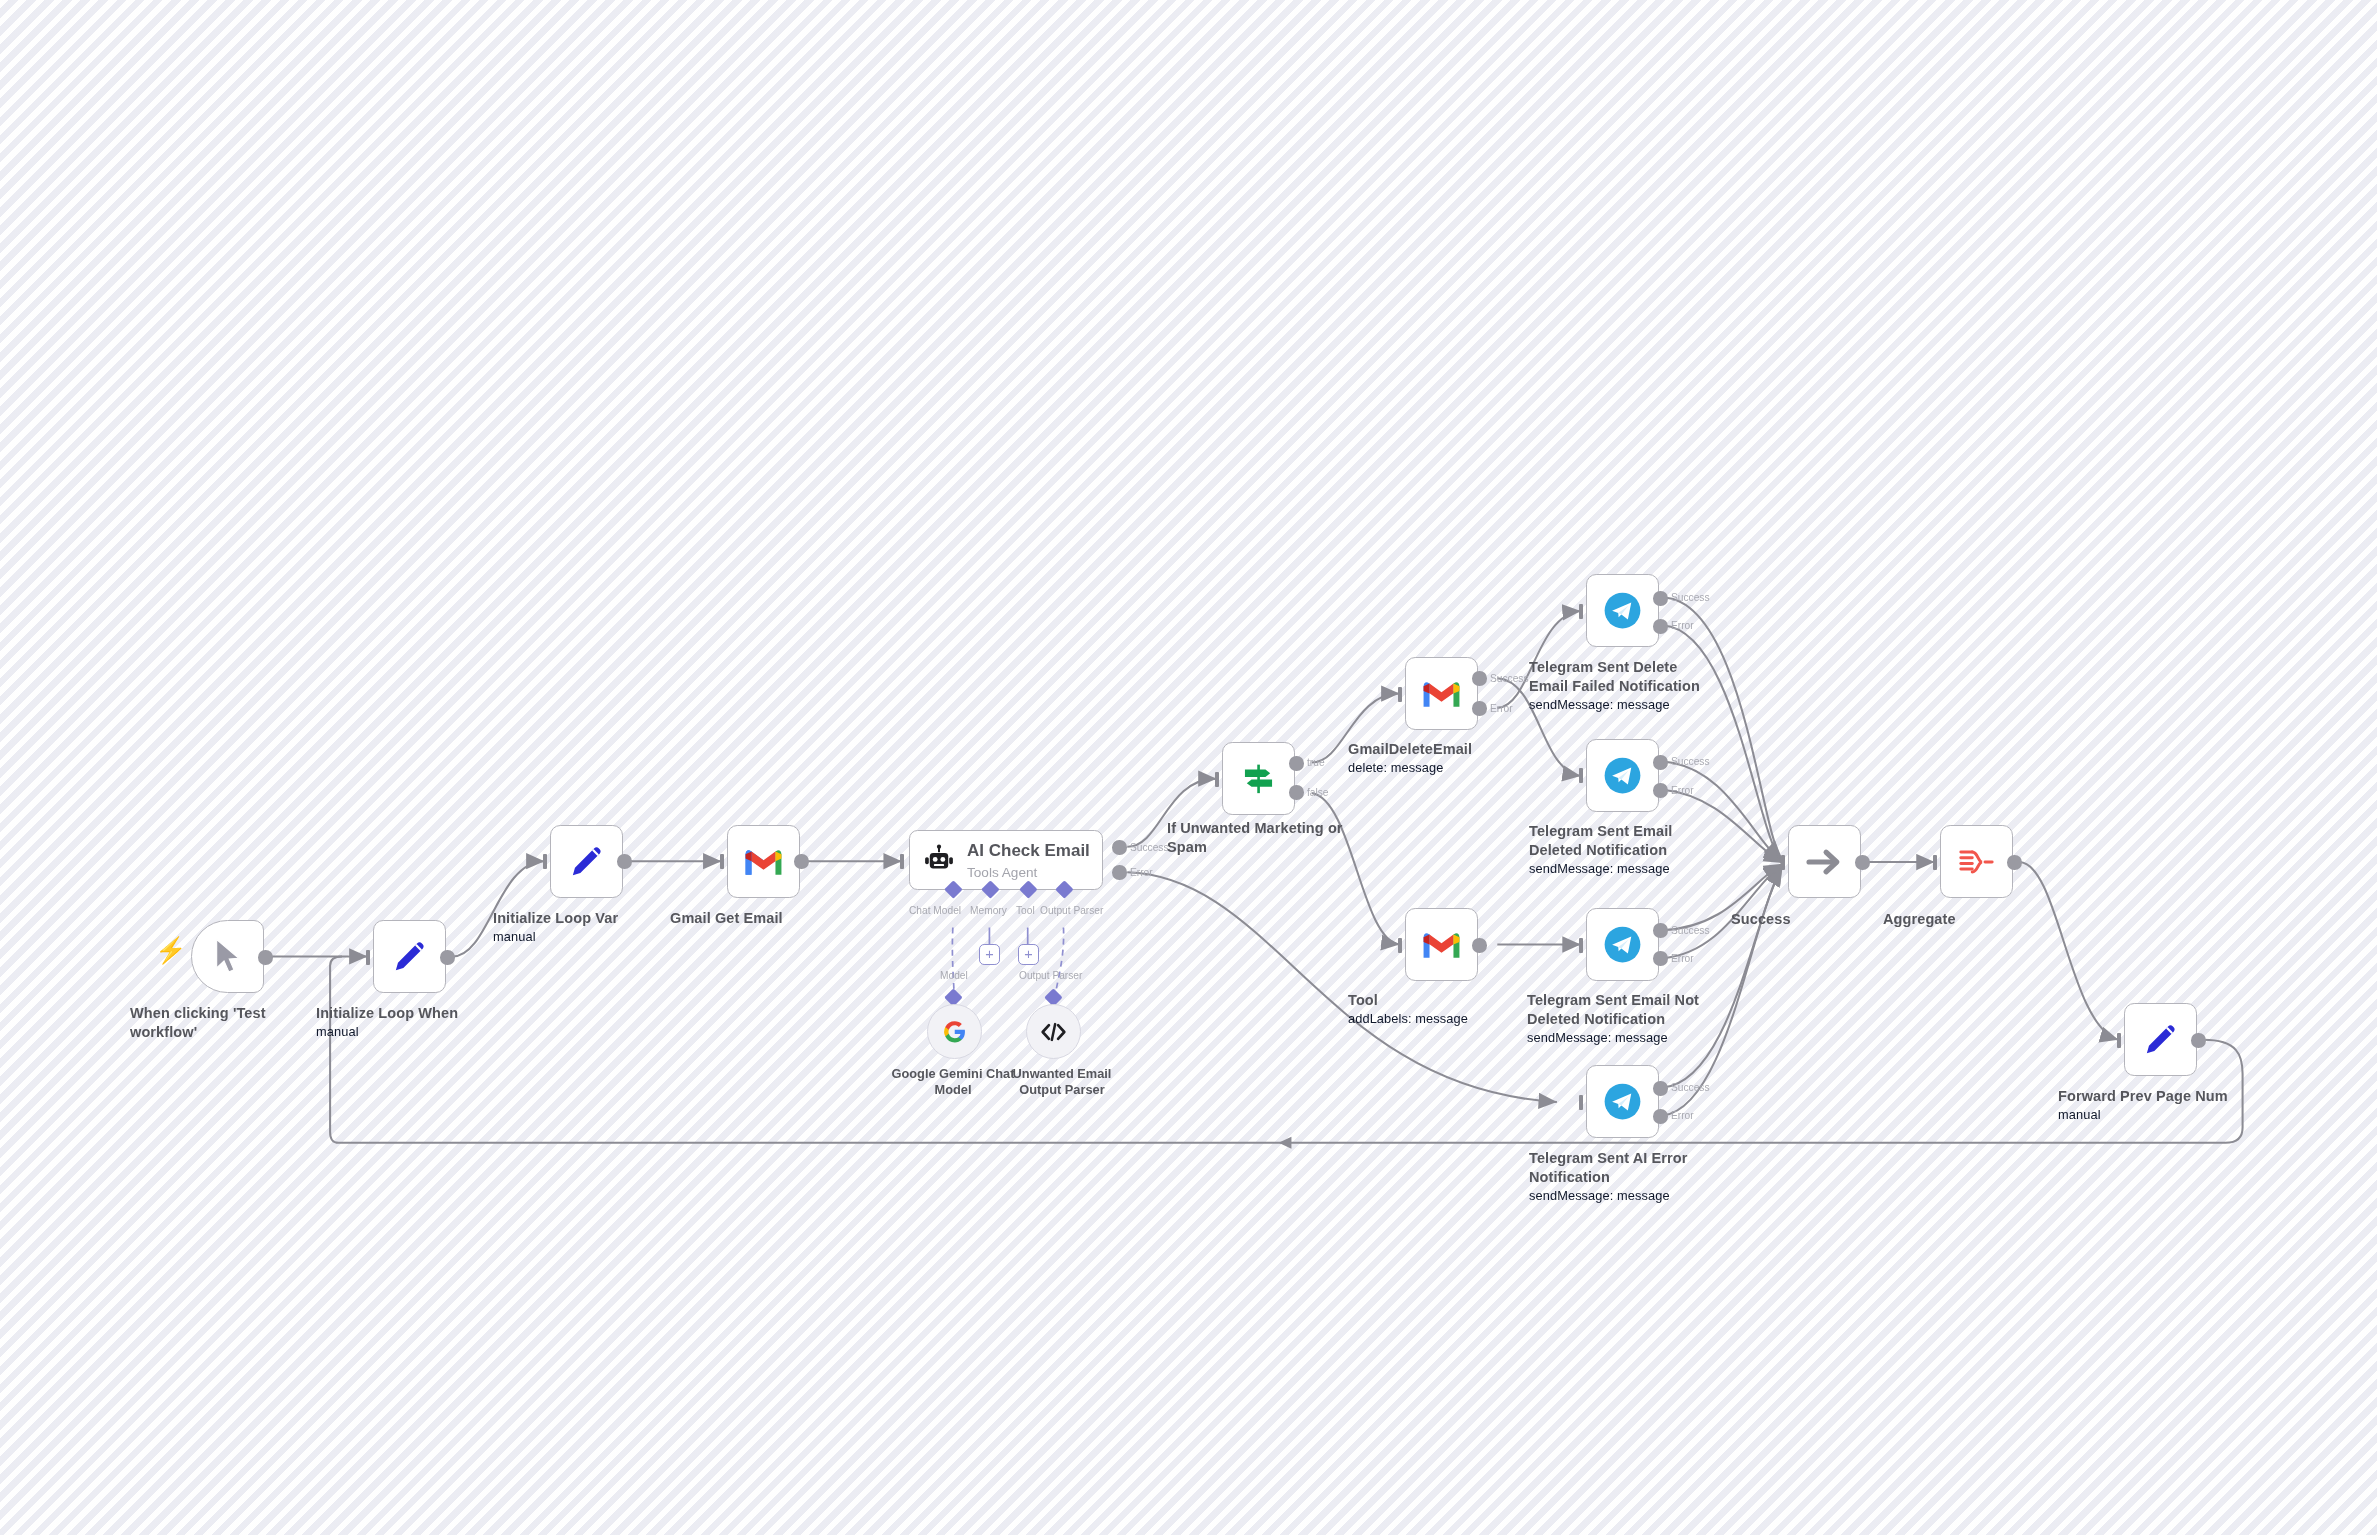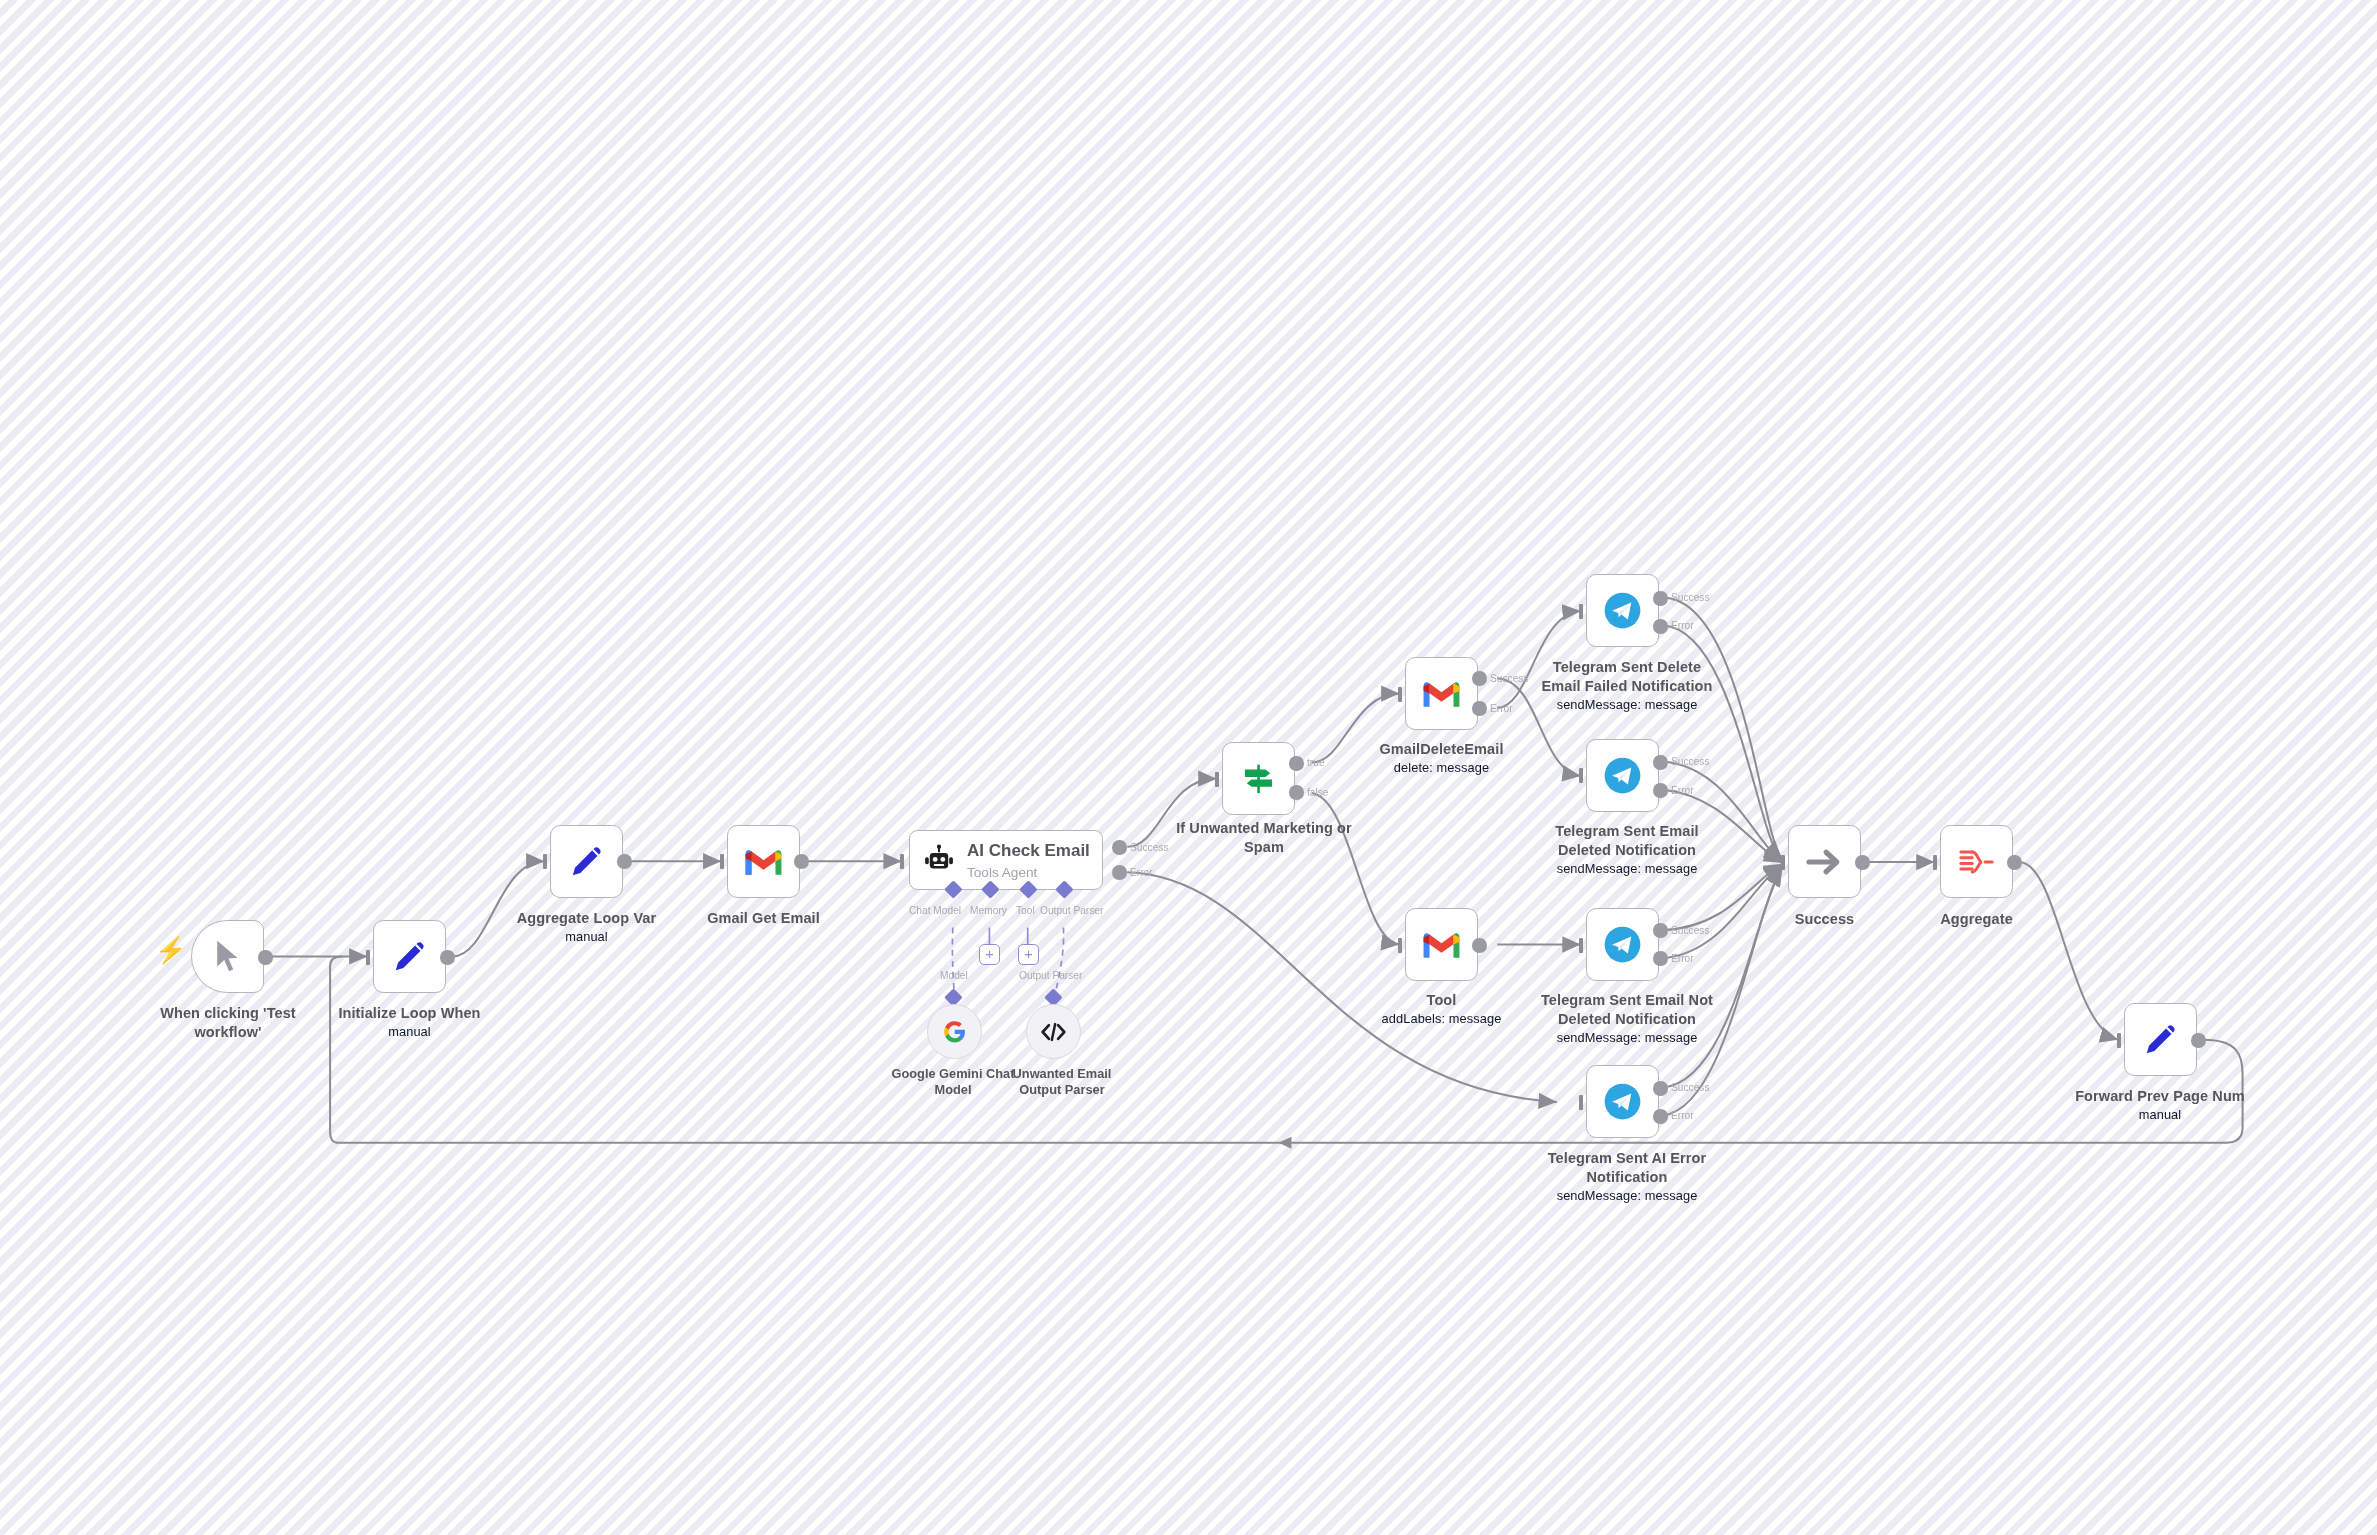--- a/index.html
+++ b/index.html
@@ -22,21 +22,21 @@
     border-radius:10.2px;
     box-sizing:border-box;
     display:flex;align-items:center;justify-content:center;
   }
   .node.sq{width:73px;height:73px;}
   .node.trigger{width:73px;height:73px;border-radius:37px 10.2px 10.2px 37px;}
   .node.wide{width:194px;height:60px;border-radius:8.5px;justify-content:flex-start;}
 
   .node-label{
     position:absolute;
-    text-align:center;
+    text-align:left;
     font-size:14.5px;
     font-weight:bold;
     color:#55565c;
     line-height:1.28;
     white-space:normal;
     letter-spacing:0.1px;
   }
   .node-sub{
     display:block;
     font-size:12.8px;
@@ -178,21 +178,21 @@
   <div class="port-out" style="left:440px;top:950px;"></div>
 
   <div class="port-in-bar" style="left:543px;top:854px;"></div>
   <div class="node sq" style="left:550px;top:825px;">
     <svg class="ic" width="39" height="39" viewBox="0 0 24 24">
       <path d="M3.6 20.4 L8.2 19.1 L20.1 7.2 C20.9 6.4 20.9 5.3 20.1 4.5 L19.5 3.9 C18.7 3.1 17.6 3.1 16.8 3.9 L4.9 15.8 Z" fill="#2b2bd6"></path>
       <path d="M15.9 4.8 L19.2 8.1" stroke="#ffffff" stroke-width="1.3" fill="none"></path>
     </svg>
   </div>
   <div class="node-label" style="left:493px;top:909px;width:187px;">
-    <span>Aggregate Loop Var</span>
+    <span>Initialize Loop Var</span>
     <span class="node-sub">manual</span>
   </div>
   <div class="port-out" style="left:617px;top:854px;"></div>
 
   <div class="port-in-bar" style="left:720px;top:854px;"></div>
   <div class="node sq" style="left:727px;top:825px;">
     <svg class="ic" width="41" height="32" viewBox="0 0 48 36">
       <path d="M3 33 L3 8 L24 23 L45 8 L45 33 L38 33 L38 17 L24 27 L10 17 L10 33 Z" fill="#ffffff"></path>
       <path d="M3 33 L3 9 C3 5 6 3 9 5 L10 5.7 L10 33 Z" fill="#4285f4"></path>
       <path d="M38 33 L38 5.7 L39 5 C42 3 45 5 45 9 L45 33 Z" fill="#34a853"></path>

